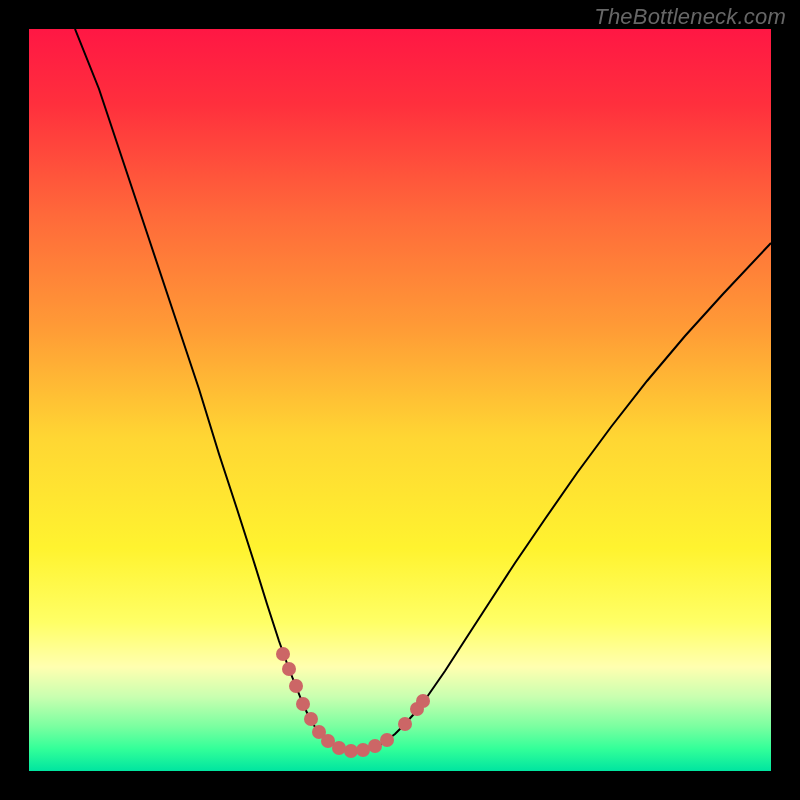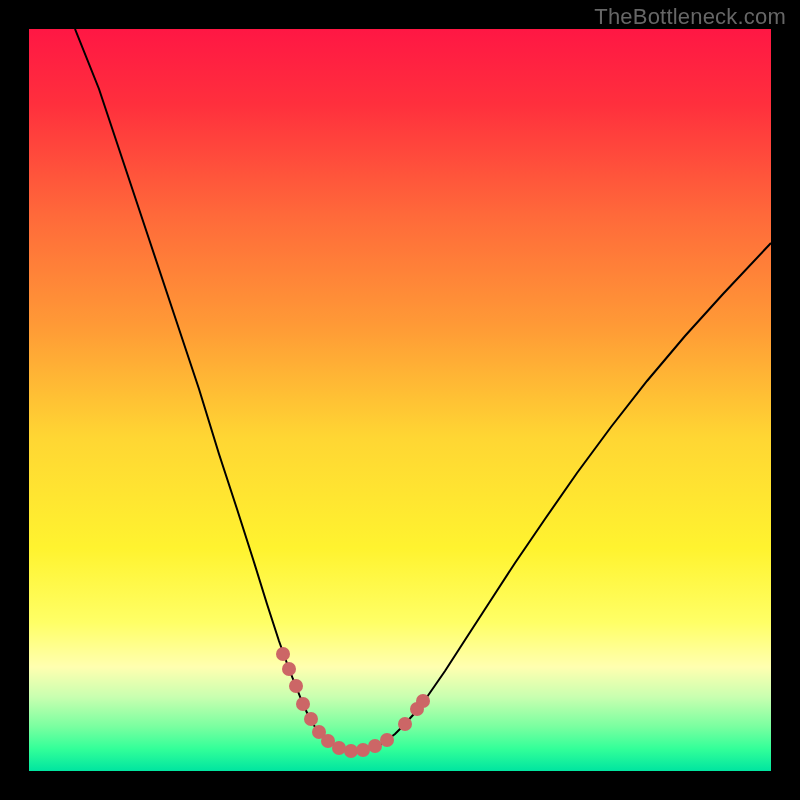--- a/index.html
+++ b/index.html
@@ -9,20 +9,21 @@
     height: 800px;
     background: #000000;
     overflow: hidden;
     font-family: Arial, Helvetica, sans-serif;
   }
   .stage {
     position: relative;
     width: 800px;
     height: 648px;
     background: #000000;
+    font-style: italic;
   }
   .watermark {
     position: absolute;
     top: 4px;
     right: 14px;
     color: #666666;
     font-size: 22px;
     letter-spacing: 0.2px;
     z-index: 5;
     user-select: none;

